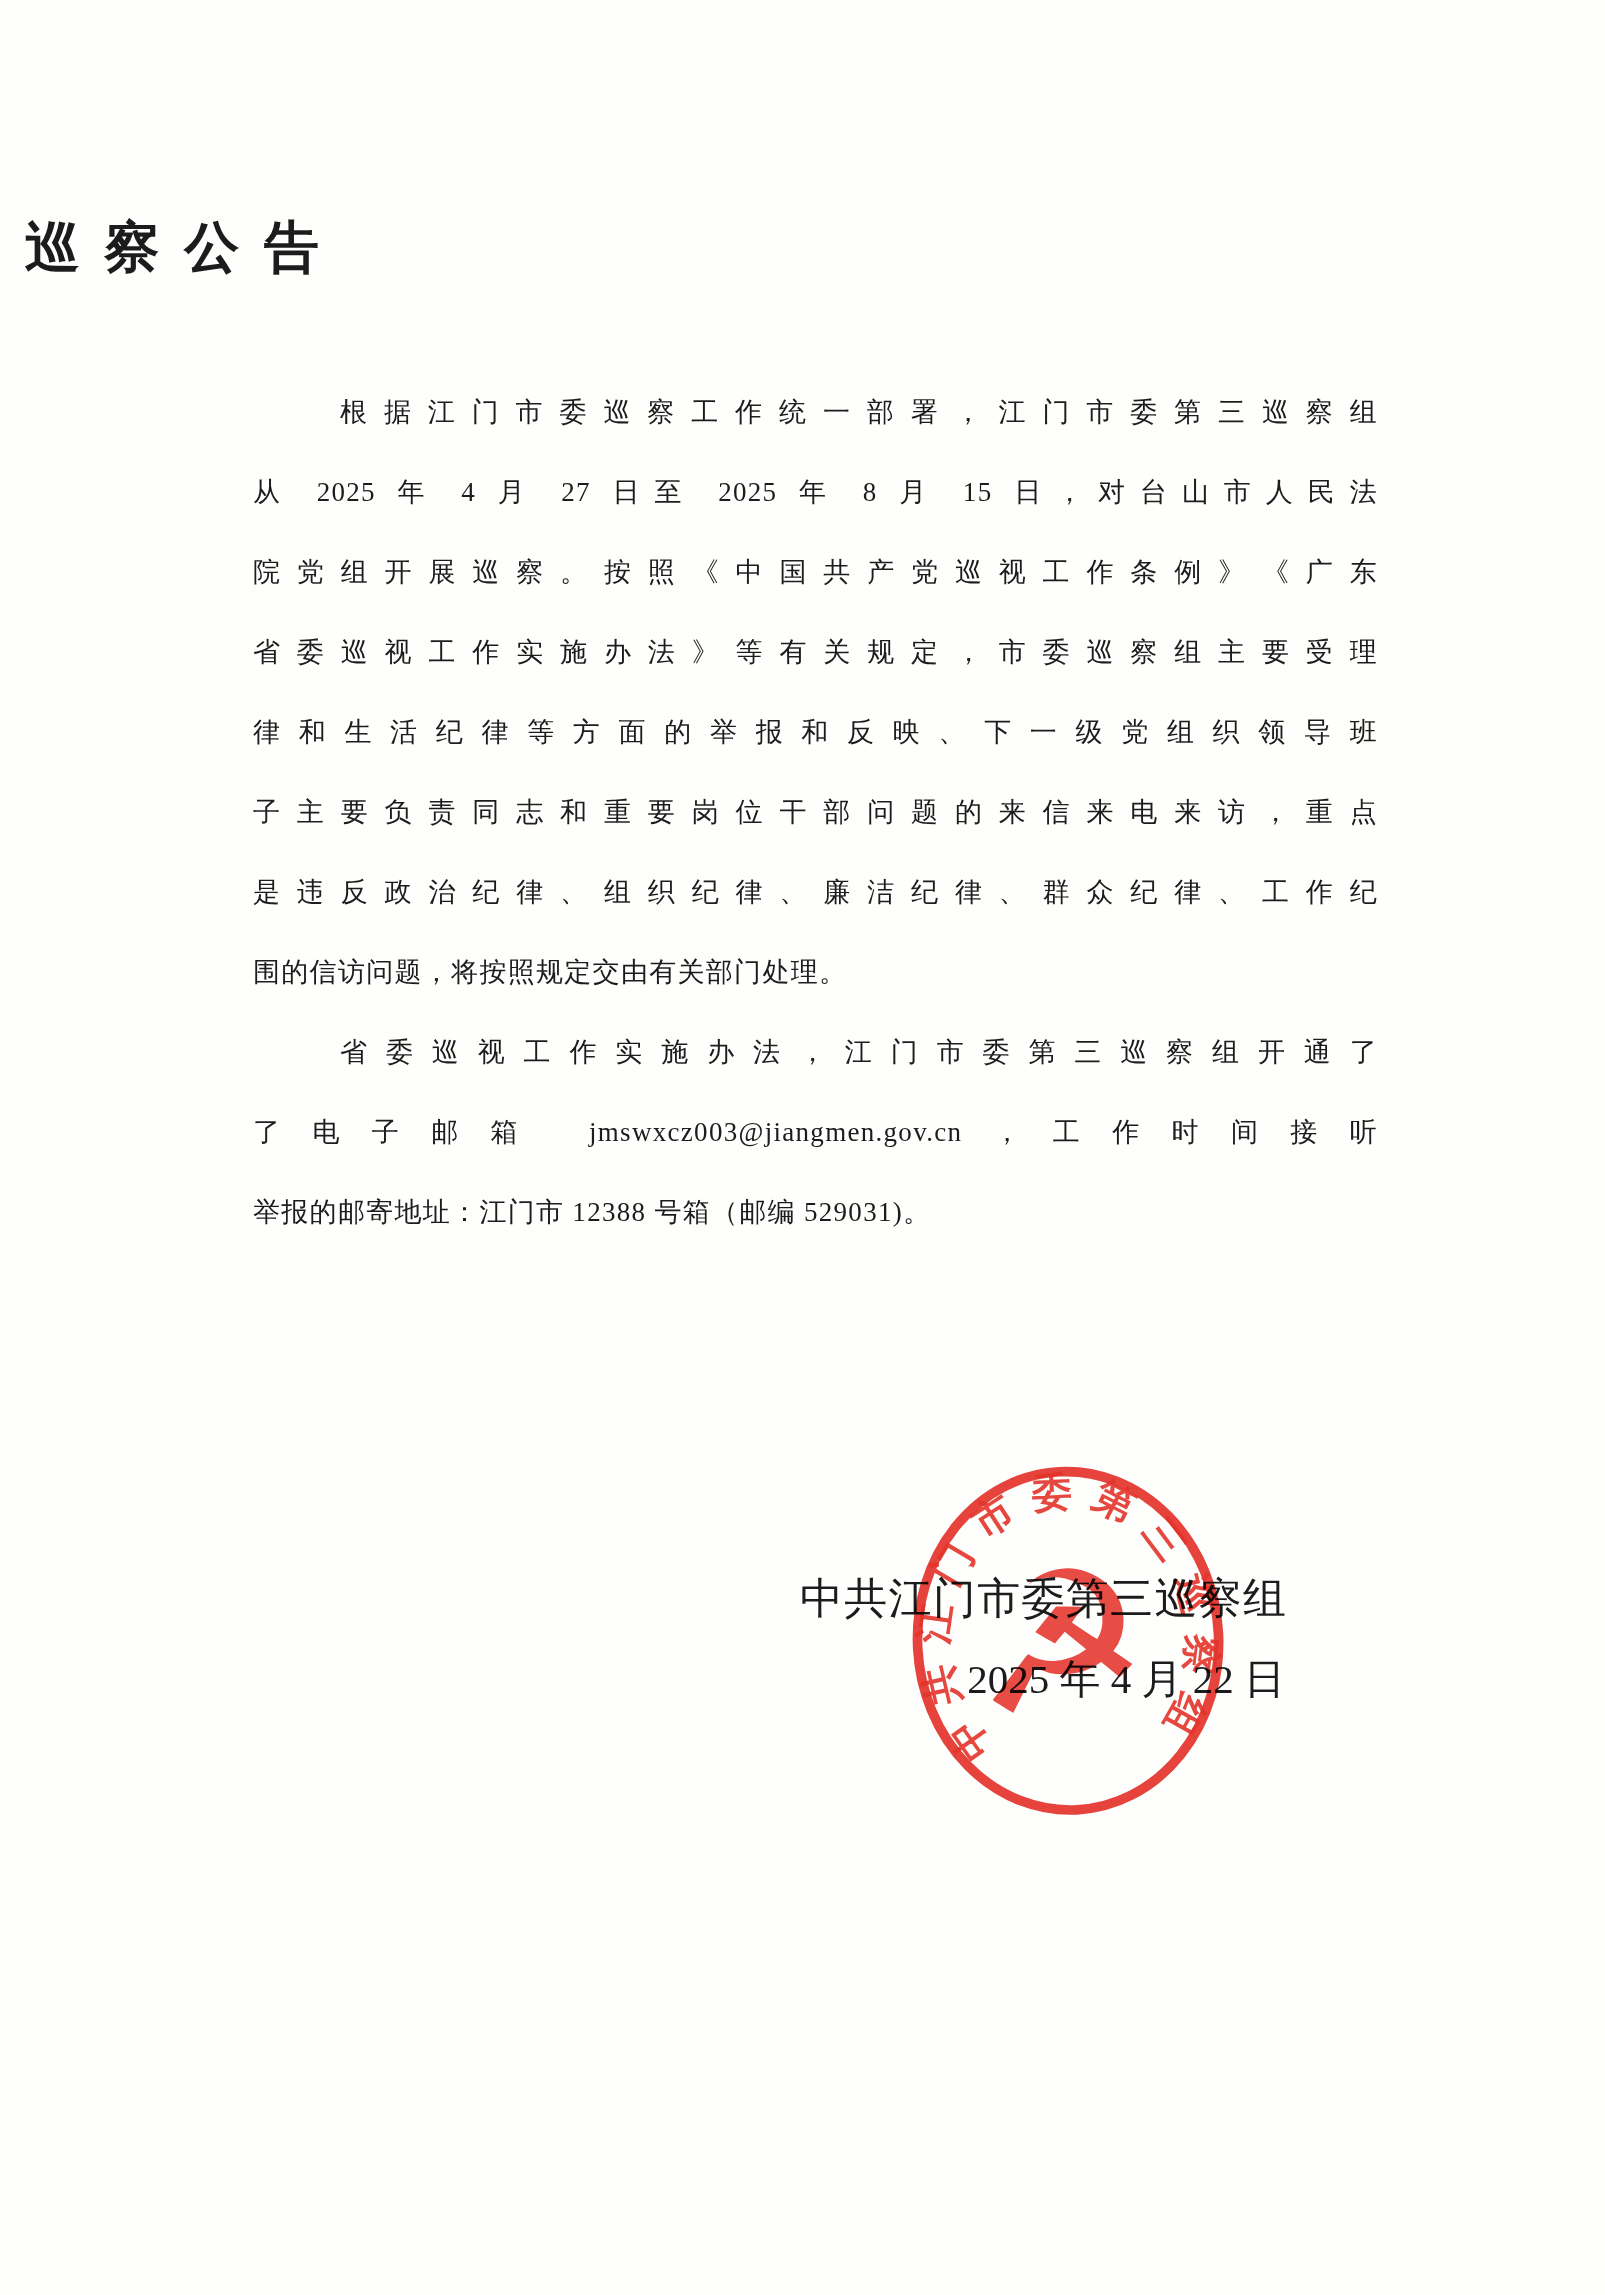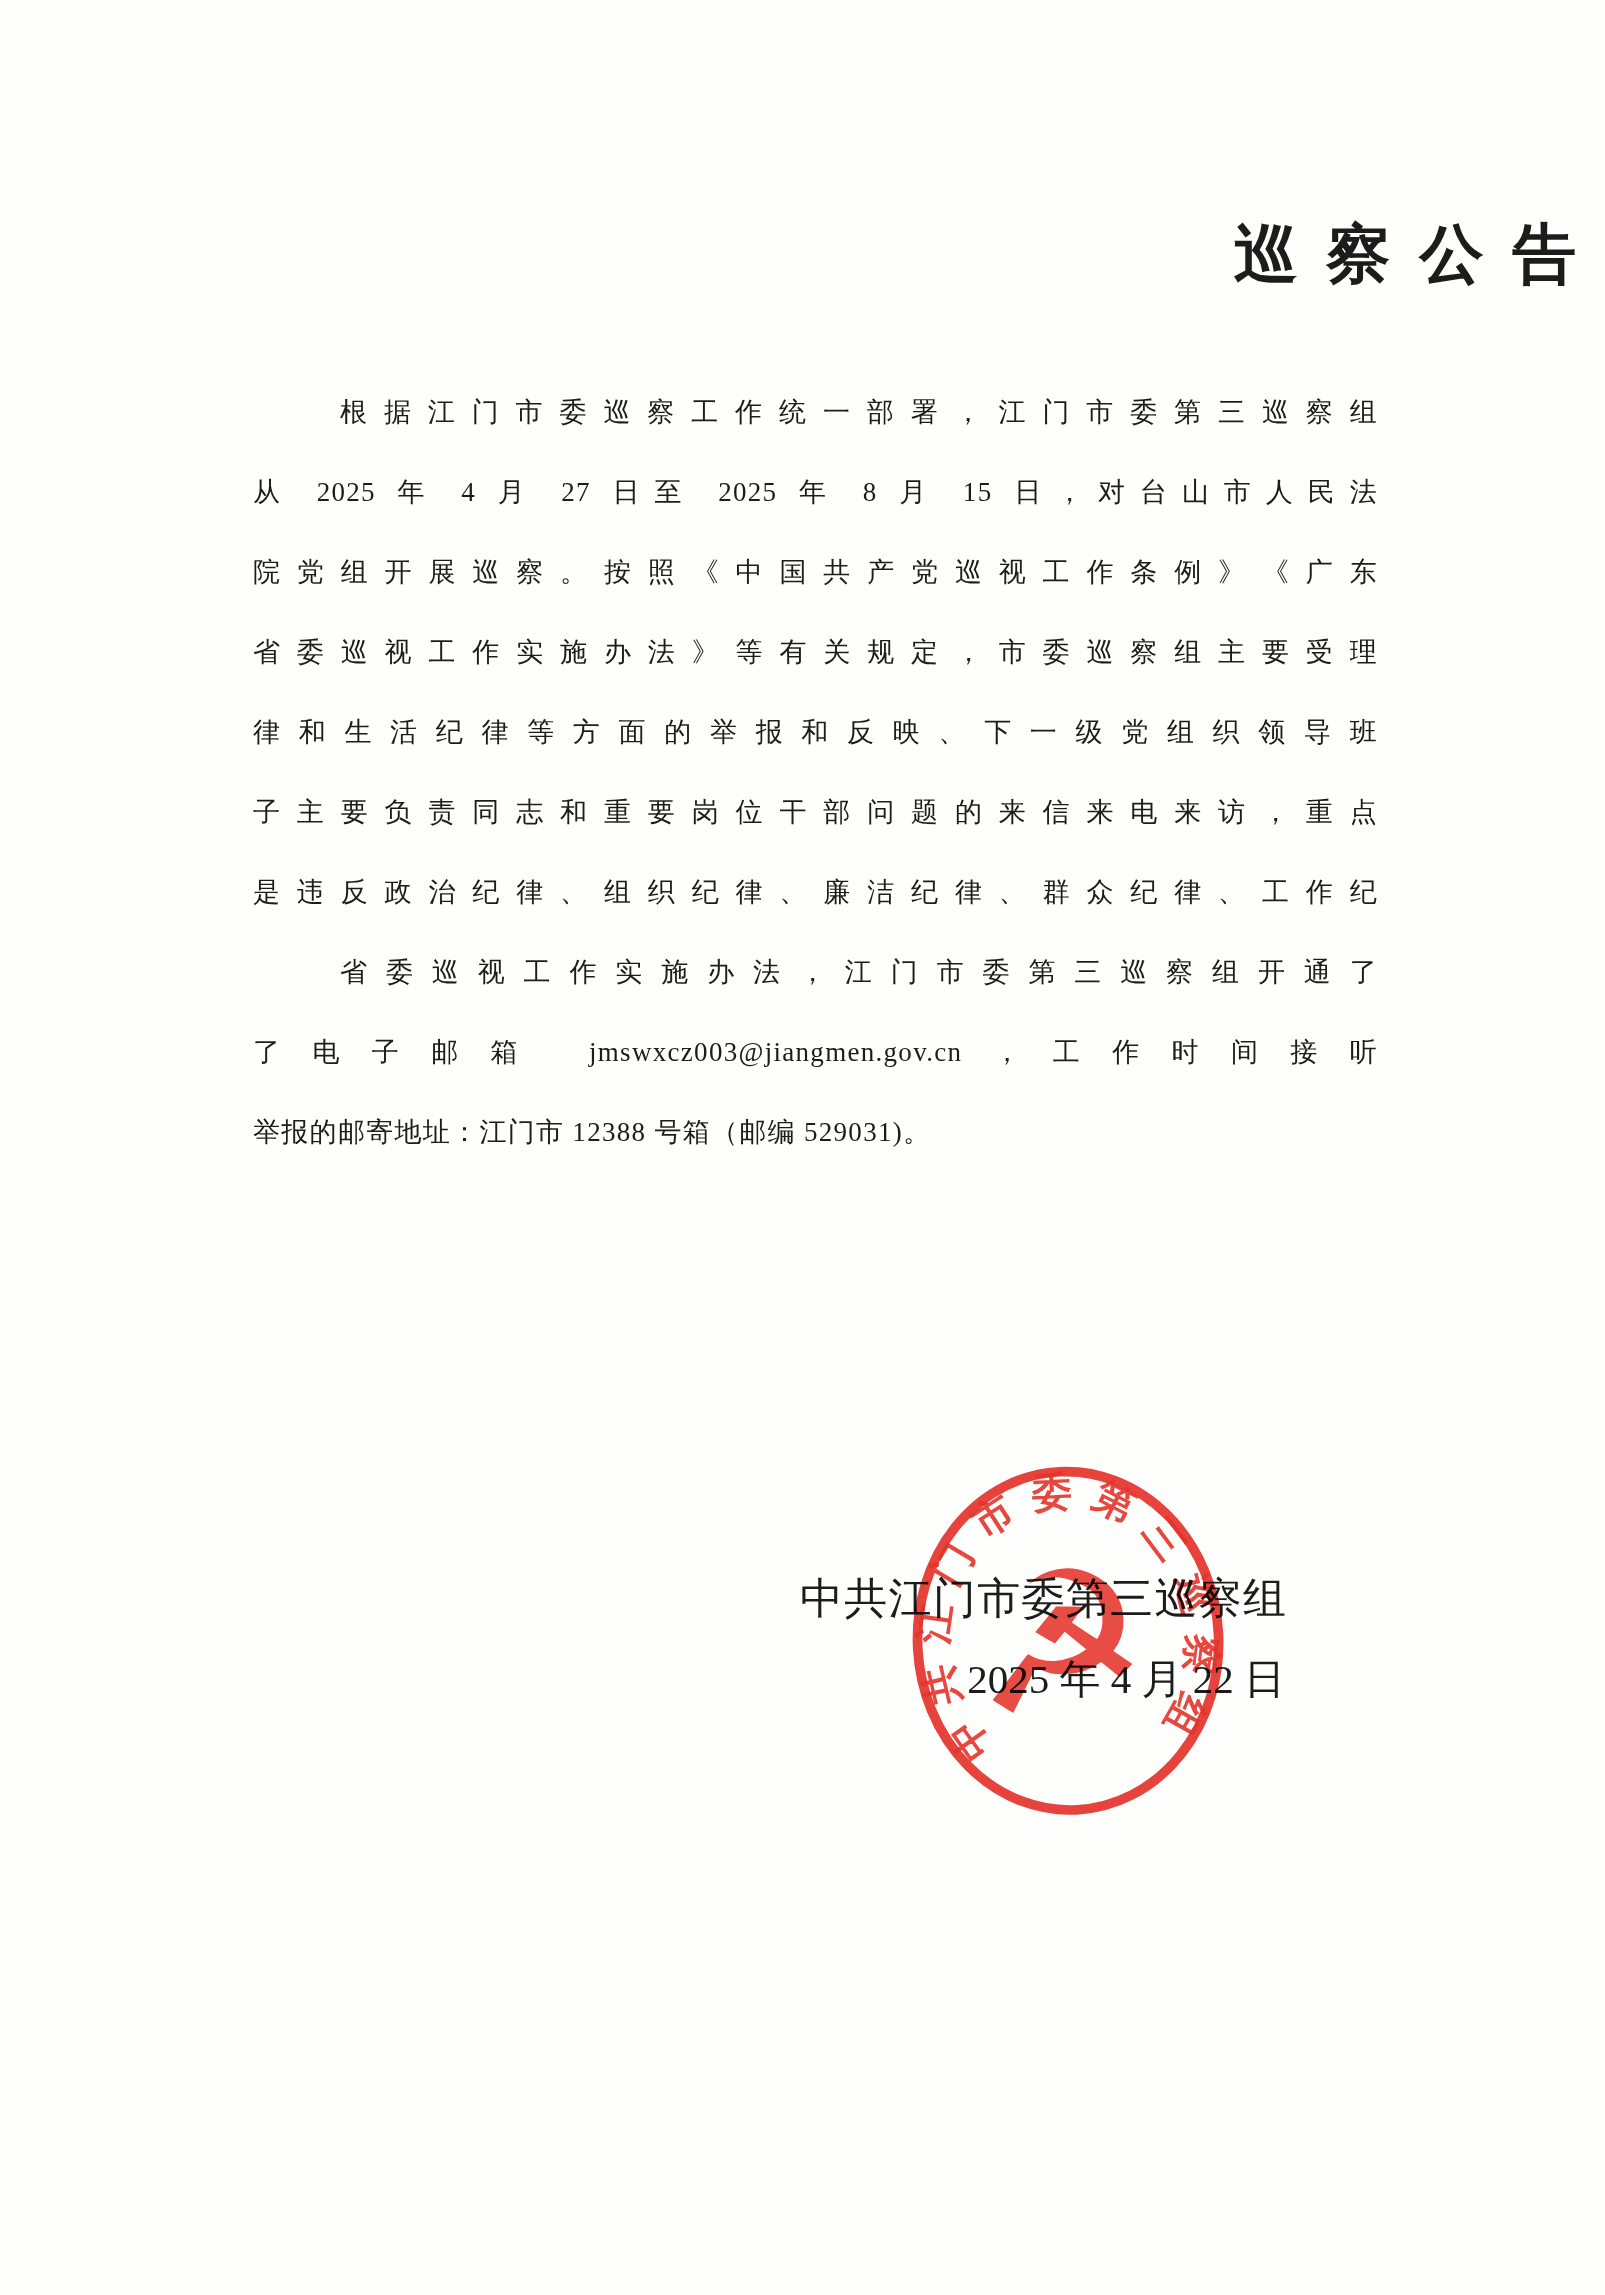--- a/index.html
+++ b/index.html
@@ -8,22 +8,22 @@
     width:1605px;height:2295px;
     background:#fefefd;
     font-family:"Liberation Serif","DejaVu Serif",serif;
     color:#1c1c1c;
     overflow:hidden;
   }
   .doc-title{
     position:absolute;
     top:211px;left:0;width:1605px;
     margin:0;
-    text-align:right;
-    font-size:64px;
+    text-align:left;
+    font-size:55px;
     font-weight:bold;
     letter-spacing:.45em;
     text-indent:.45em;
     white-space:nowrap;
   }
   .doc-body{
     position:absolute;
     left:253px;top:372px;
     width:1125px;
     font-size:27px;
@@ -84,20 +84,21 @@
   <h1 class="doc-title">巡察公告</h1>
 
   <div class="doc-body">
     <div class="bline first">根据江门市委巡察工作统一部署，江门市委第三巡察组</div>
     <div class="bline">从 2025 年 4 月 27 日至 2025 年 8 月 15 日，对台山市人民法</div>
     <div class="bline">院党组开展巡察。按照《中国共产党巡视工作条例》《广东</div>
     <div class="bline">省委巡视工作实施办法》等有关规定，市委巡察组主要受理</div>
     <div class="bline">律和生活纪律等方面的举报和反映、下一级党组织领导班</div>
     <div class="bline">子主要负责同志和重要岗位干部问题的来信来电来访，重点</div>
     <div class="bline">是违反政治纪律、组织纪律、廉洁纪律、群众纪律、工作纪</div>
+    <div class="bline last">围的信访问题，将按照规定交由有关部门处理。</div>
     <div class="bline first">省委巡视工作实施办法，江门市委第三巡察组开通了</div>
     <div class="bline">了电子邮箱 jmswxcz003@jiangmen.gov.cn，工作时间接听</div>
     <div class="bline last">举报的邮寄地址：江门市 12388 号箱（邮编 529031)。</div>
   </div>
 
   <div class="sig-org">中共江门市委第三巡察组</div>
 
   <div class="sig-date">2025 年 4 月 22 日</div>
 
   <svg class="seal" viewBox="0 0 520 630" xmlns="http://www.w3.org/2000/svg">

